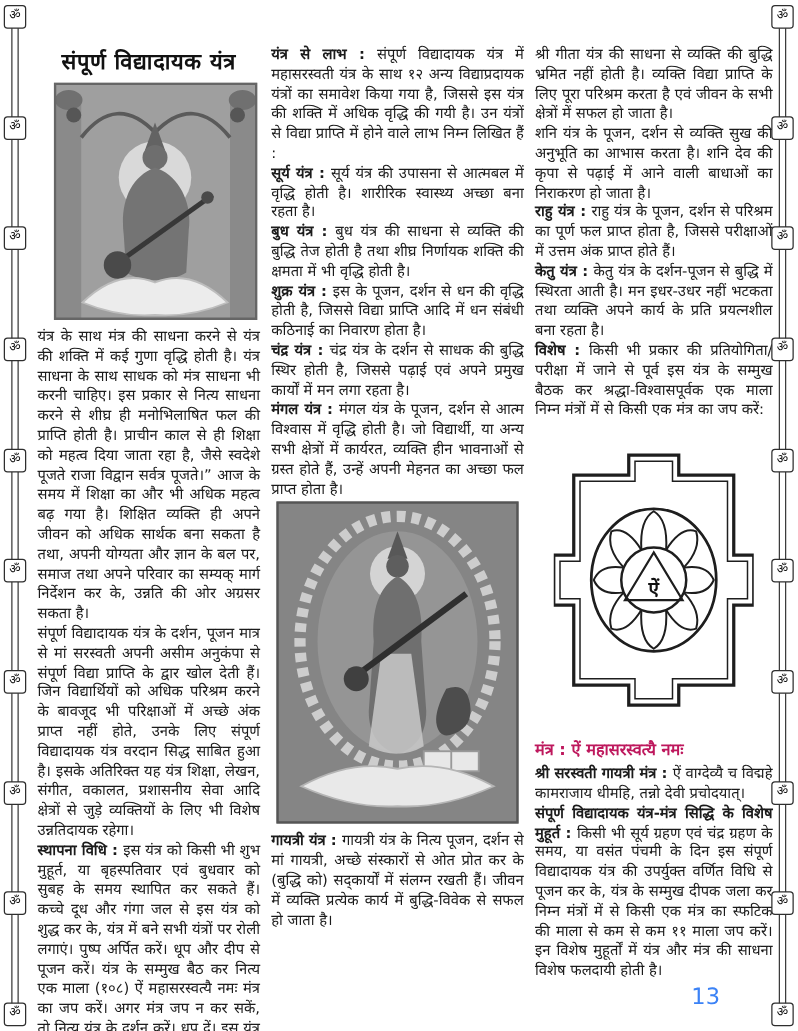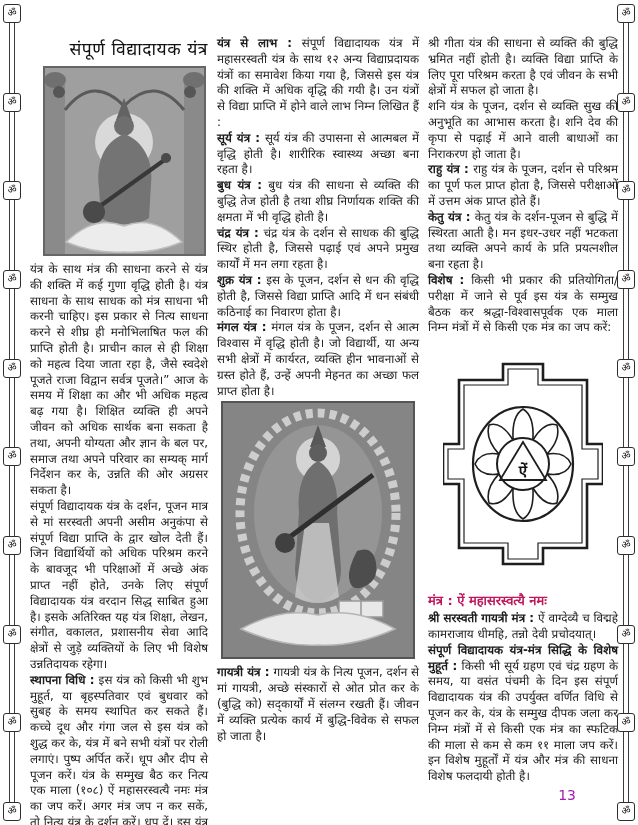--- a/index.html
+++ b/index.html
@@ -15,28 +15,28 @@
     border-left:1px solid #3c3c3c;border-right:1px solid #3c3c3c;}
   .om-box{position:relative;z-index:1;width:16px;height:17px;border:1.3px solid #2e2e2e;background:#fff;
     font-size:10px;line-height:15px;text-align:center;border-radius:3px;color:#111;}
   
   .col{position:absolute;top:36px;}
   .col1{left:30px;width:178px;}
   .col2{left:217px;width:202px;}
   .col3{left:428px;width:190px;}
   .para{margin:0;text-align:justify;font-size:11.8px;line-height:15.8px;}
   .para b{font-weight:bold;}
-  h1.title{margin:0 0 6px 0;font-size:17.5px;font-weight:normal;text-align:right;letter-spacing:.5px;color:#111;}
+  h1.title{margin:0 0 6px 0;font-size:17.5px;font-weight:bold;text-align:center;letter-spacing:.5px;color:#111;}
   figure{margin:0;}
   .img-frame{display:block;}
   .img1-wrap{margin:0 0 6px 13px;}
   .img2-wrap{margin:2px 0 6px 4px;}
   .yantra-wrap{width:160px;margin:14px auto 10px auto;}
   .mantra-line{margin:0 0 2px 0;font-size:13px;line-height:17px;font-weight:bold;color:#be185d;}
-  .pageno{margin-top:2px;padding-right:42px;text-align:right;font-size:14px;color:#a21caf;}
+  .pageno{margin-top:2px;padding-right:42px;text-align:right;font-size:18px;color:#3b82f6;}
 </style>
 </head>
 <body>
 
 <div class="page">
 
   <div class="edge left">
       <div class="om-box">ॐ</div>
       <div class="om-box">ॐ</div>
       <div class="om-box">ॐ</div>
@@ -91,22 +91,22 @@
         <p class="para">संपूर्ण विद्यादायक यंत्र के दर्शन, पूजन मात्र से मां सरस्वती अपनी असीम अनुकंपा से संपूर्ण विद्या प्राप्ति के द्वार खोल देती हैं। जिन विद्यार्थियों को अधिक परिश्रम करने के बावजूद भी परिक्षाओं में अच्छे अंक प्राप्त नहीं होते, उनके लिए संपूर्ण विद्यादायक यंत्र वरदान सिद्ध साबित हुआ है। इसके अतिरिक्त यह यंत्र शिक्षा, लेखन, संगीत, वकालत, प्रशासनीय सेवा आदि क्षेत्रों से जुड़े व्यक्तियों के लिए भी विशेष उन्नतिदायक रहेगा।</p>
         <p class="para"><b>स्थापना विधि : </b>इस यंत्र को किसी भी शुभ मुहूर्त, या बृहस्पतिवार एवं बुधवार को सुबह के समय स्थापित कर सकते हैं। कच्चे दूध और गंगा जल से इस यंत्र को शुद्ध कर के, यंत्र में बने सभी यंत्रों पर रोली लगाएं। पुष्प अर्पित करें। धूप और दीप से पूजन करें। यंत्र के सम्मुख बैठ कर नित्य एक माला (१०८) ऐं महासरस्वत्यै नमः मंत्र का जप करें। अगर मंत्र जप न कर सकें, तो नित्य यंत्र के दर्शन करें। धूप दें। इस यंत्र को अपने घर, या कार्यालय में उत्तर, पूर्व, या उत्तर-पूर्व दिशा में स्थापित करें।</p>
       </div>
   </div>
 
   <div class="col col2">
     <div>
         <p class="para"><b>यंत्र से लाभ : </b>संपूर्ण विद्यादायक यंत्र में महासरस्वती यंत्र के साथ १२ अन्य विद्याप्रदायक यंत्रों का समावेश किया गया है, जिससे इस यंत्र की शक्ति में अधिक वृद्धि की गयी है। उन यंत्रों से विद्या प्राप्ति में होने वाले लाभ निम्न लिखित हैं :</p>
         <p class="para"><b>सूर्य यंत्र : </b>सूर्य यंत्र की उपासना से आत्मबल में वृद्धि होती है। शारीरिक स्वास्थ्य अच्छा बना रहता है।</p>
         <p class="para"><b>बुध यंत्र : </b>बुध यंत्र की साधना से व्यक्ति की बुद्धि तेज होती है तथा शीघ्र निर्णायक शक्ति की क्षमता में भी वृद्धि होती है।</p>
+        <p class="para"><b>शुक्र यंत्र : </b>इस के पूजन, दर्शन से धन की वृद्धि होती है, जिससे विद्या प्राप्ति आदि में धन संबंधी कठिनाई का निवारण होता है।</p>
         <p class="para"><b>चंद्र यंत्र : </b>चंद्र यंत्र के दर्शन से साधक की बुद्धि स्थिर होती है, जिससे पढ़ाई एवं अपने प्रमुख कार्यों में मन लगा रहता है।</p>
-        <p class="para"><b>शुक्र यंत्र : </b>इस के पूजन, दर्शन से धन की वृद्धि होती है, जिससे विद्या प्राप्ति आदि में धन संबंधी कठिनाई का निवारण होता है।</p>
         <p class="para"><b>मंगल यंत्र : </b>मंगल यंत्र के पूजन, दर्शन से आत्म विश्वास में वृद्धि होती है। जो विद्यार्थी, या अन्य सभी क्षेत्रों में कार्यरत, व्यक्ति हीन भावनाओं से ग्रस्त होते हैं, उन्हें अपनी मेहनत का अच्छा फल प्राप्त होता है।</p>
       </div>
 
     <figure class="img2-wrap">
       <svg class="img-frame" width="194" height="258" viewBox="0 0 194 258">
         <rect x="0" y="0" width="194" height="258" fill="#858585"></rect>
         <ellipse cx="97" cy="112" rx="64" ry="88" fill="#959595"></ellipse>
         <ellipse cx="97" cy="112" rx="78" ry="100" fill="none" stroke="#cdcdcd" stroke-width="9" stroke-dasharray="7,5"></ellipse>
         <circle cx="97" cy="58" r="22" fill="#d4d4d4"></circle>
         <polygon points="97,24 89,46 105,46" fill="#585858"></polygon>

